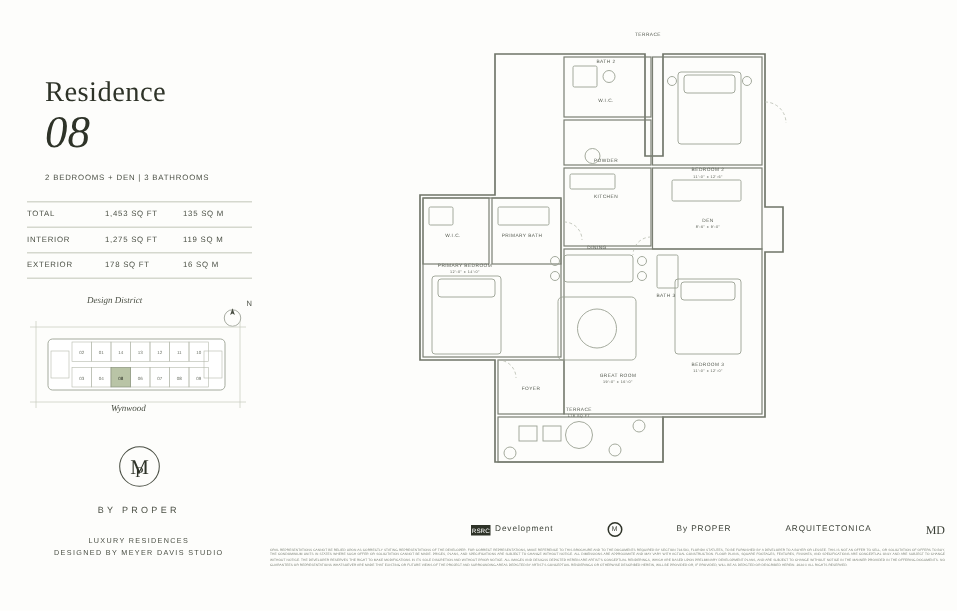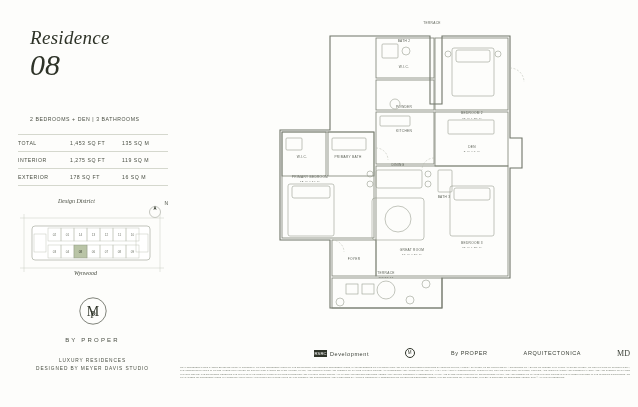--- a/index.html
+++ b/index.html
@@ -17,25 +17,25 @@
   }
   
   .left{
     position:absolute;left:0;top:0;width:185px;height:407px;
   }
   .title-block{
     position:absolute;left:30px;top:28px;width:150px;
   }
   .res-word{
     font-family:"Liberation Serif", serif;
-    font-style:italic;
     font-size:19px;
     color:#2e3328;
     letter-spacing:.3px;
     line-height:1.05;
+    margin-top:24px;
   }
   .res-num{
     font-family:"Liberation Serif", serif;
     font-style:italic;
     font-size:30px;
     color:#2e3328;
     line-height:1.05;
     margin-top:1px;
   }
   .bed-line{
@@ -101,21 +101,21 @@
     position:absolute;left:180px;top:8px;width:450px;height:350px;
   }
   
   .footer{
     position:absolute;left:180px;top:340px;width:450px;height:60px;
   }
   .logos{
     position:absolute;right:0;top:8px;display:flex;align-items:center;gap:12px;
   }
   .logo-item{
-    font-size:5.5px;letter-spacing:.6px;color:#3a3f36;display:flex;align-items:flex-end;gap:3px;padding-left:24px;
+    font-size:5.5px;letter-spacing:.6px;color:#3a3f36;display:flex;align-items:flex-start;gap:3px;padding-left:24px;
   }
   .logo-sq{
     display:inline-block;width:13px;height:7px;background:#2e3328;color:#fff;
     font-size:4.2px;line-height:7px;text-align:center;letter-spacing:0;
   }
   .logo-circ{
     display:inline-block;width:8px;height:8px;border-radius:50%;
     border:1px solid #2e3328;font-size:4.5px;line-height:8px;text-align:center;
   }
   .legal{

